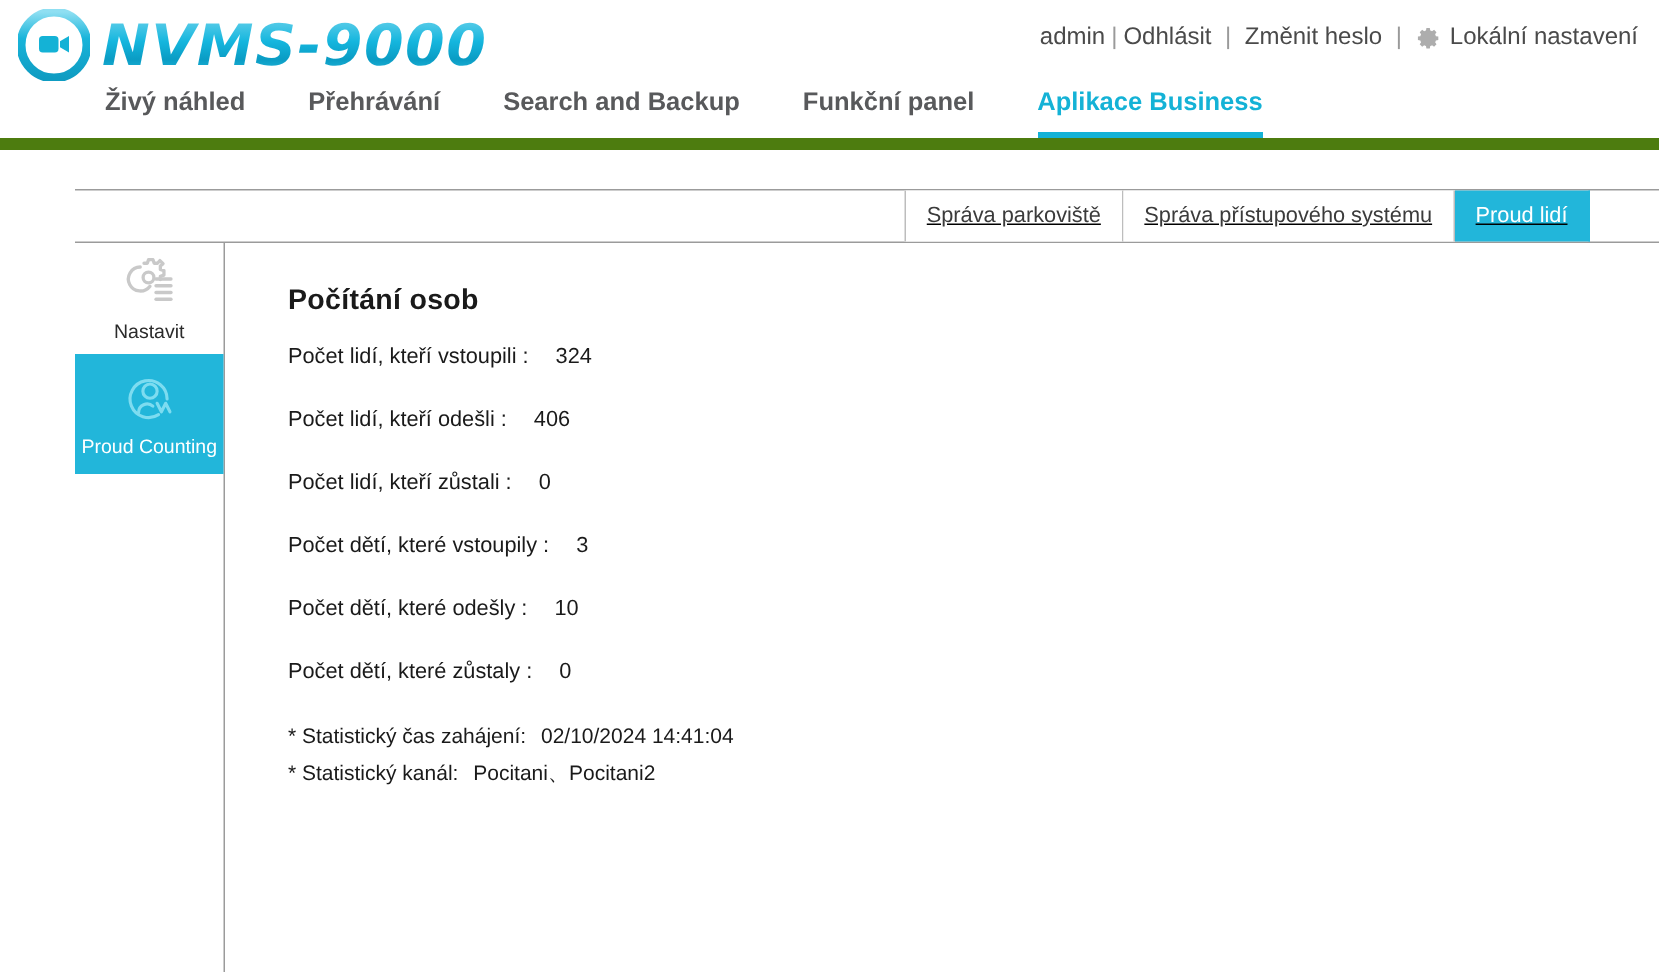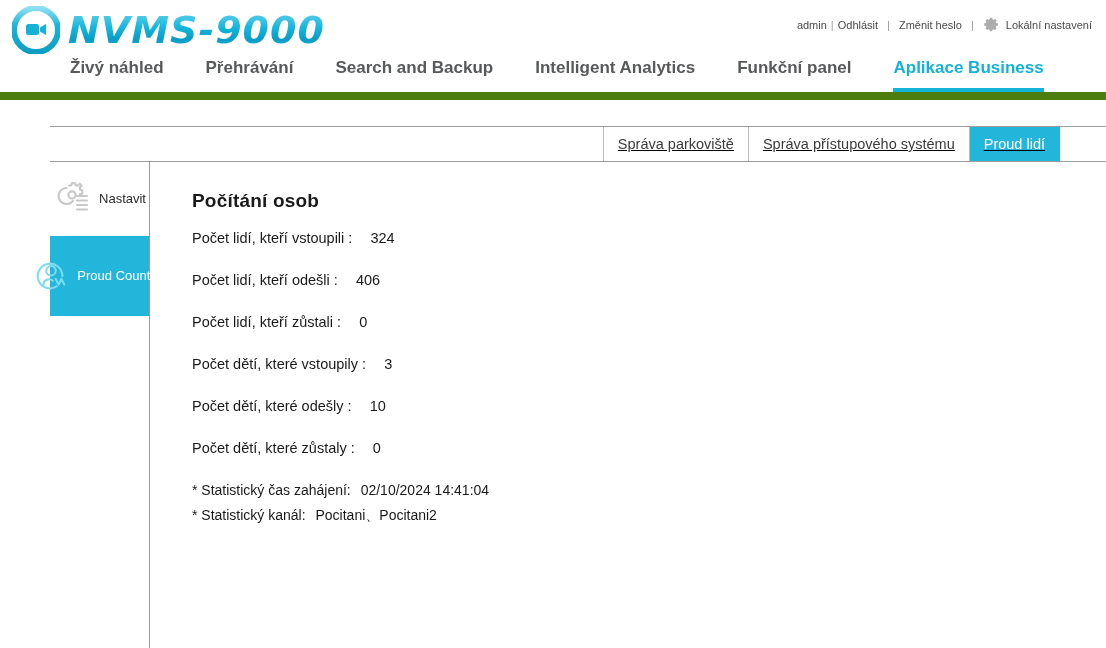--- a/index.html
+++ b/index.html
@@ -44,21 +44,21 @@
     -webkit-text-fill-color: transparent;
     line-height: 48px;
     white-space: nowrap;
   }
 
   .user-bar {
     position: absolute;
     right: 14px; top: 16px;
     display: flex;
     align-items: center;
-    font-size: 11px;
+    font-size: 16px;
     color: #4a4a4a;
     white-space: nowrap;
     justify-content: center;
   }
   .user-bar .ub-link { cursor: pointer; }
   .user-bar .ub-sep {
     color: #9a9a9a;
     margin: 0 9px;
   }
   .user-bar .ub-sep.tight { margin: 0 4px; }
@@ -146,21 +146,21 @@
 
   .sidebar {
     width: 100px;
     flex: 0 0 100px;
     border-right: 1px solid #9b9b9b;
     background: #ffffff;
   }
   .side-item {
     height: 74px;
     display: flex;
-    flex-direction: row;
+    flex-direction: column;
     align-items: center;
     justify-content: center;
     gap: 6px;
     cursor: pointer;
     border-bottom: 1px solid transparent;
   }
   .side-item .side-icon {
     width: 40px; height: 38px;
     display: block;
   }
@@ -244,21 +244,20 @@
         <path fill="#adadad" d="M21 13.6v-3.2l-2.3-.4a7 7 0 0 0-.7-1.7l1.3-1.9-2.3-2.3-1.9 1.3a7 7 0 0 0-1.7-.7L13 2.4h-3.2l-.4 2.3a7 7 0 0 0-1.7.7L5.8 4.1 3.5 6.4l1.3 1.9a7 7 0 0 0-.7 1.7l-2.3.4v3.2l2.3.4c.16.6.4 1.17.7 1.7l-1.3 1.9 2.3 2.3 1.9-1.3c.53.3 1.1.54 1.7.7l.4 2.3H13l.4-2.3c.6-.16 1.17-.4 1.7-.7l1.9 1.3 2.3-2.3-1.3-1.9c.3-.53.54-1.1.7-1.7l2.3-.4z"></path>
       </svg>
     </span>
     <span class="ub-link">Lokální nastavení</span>
   </div>
 
   <nav class="mainnav">
     <span class="navitem">Živý náhled</span>
     <span class="navitem">Přehrávání</span>
     <span class="navitem">Search and Backup</span>
-    <span class="navitem">Intelligent Analytics</span>
     <span class="navitem">Funkční panel</span>
     <span class="navitem active">Aplikace Business</span>
   </nav>
 </div>
 
 <div class="panel">
 
   <div class="tabbar">
     <div class="tab">Správa parkoviště</div>
     <div class="tab">Správa přístupového systému</div>

